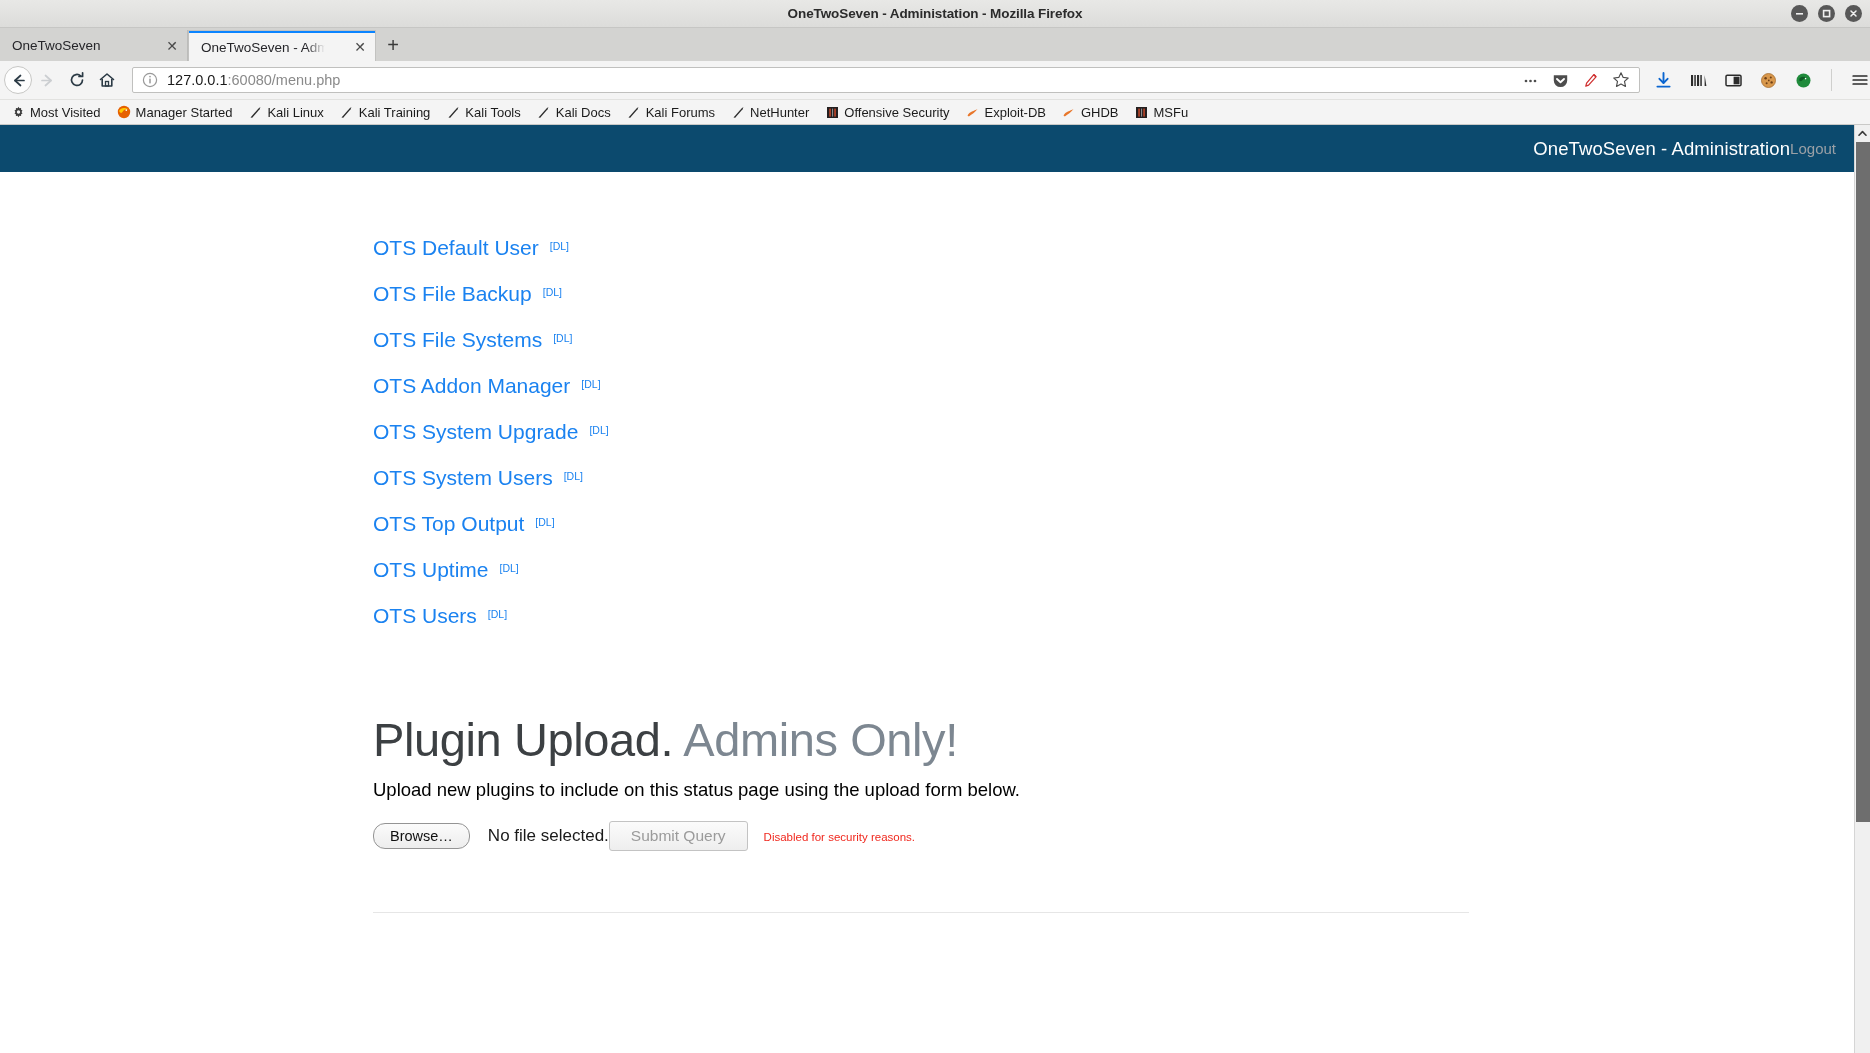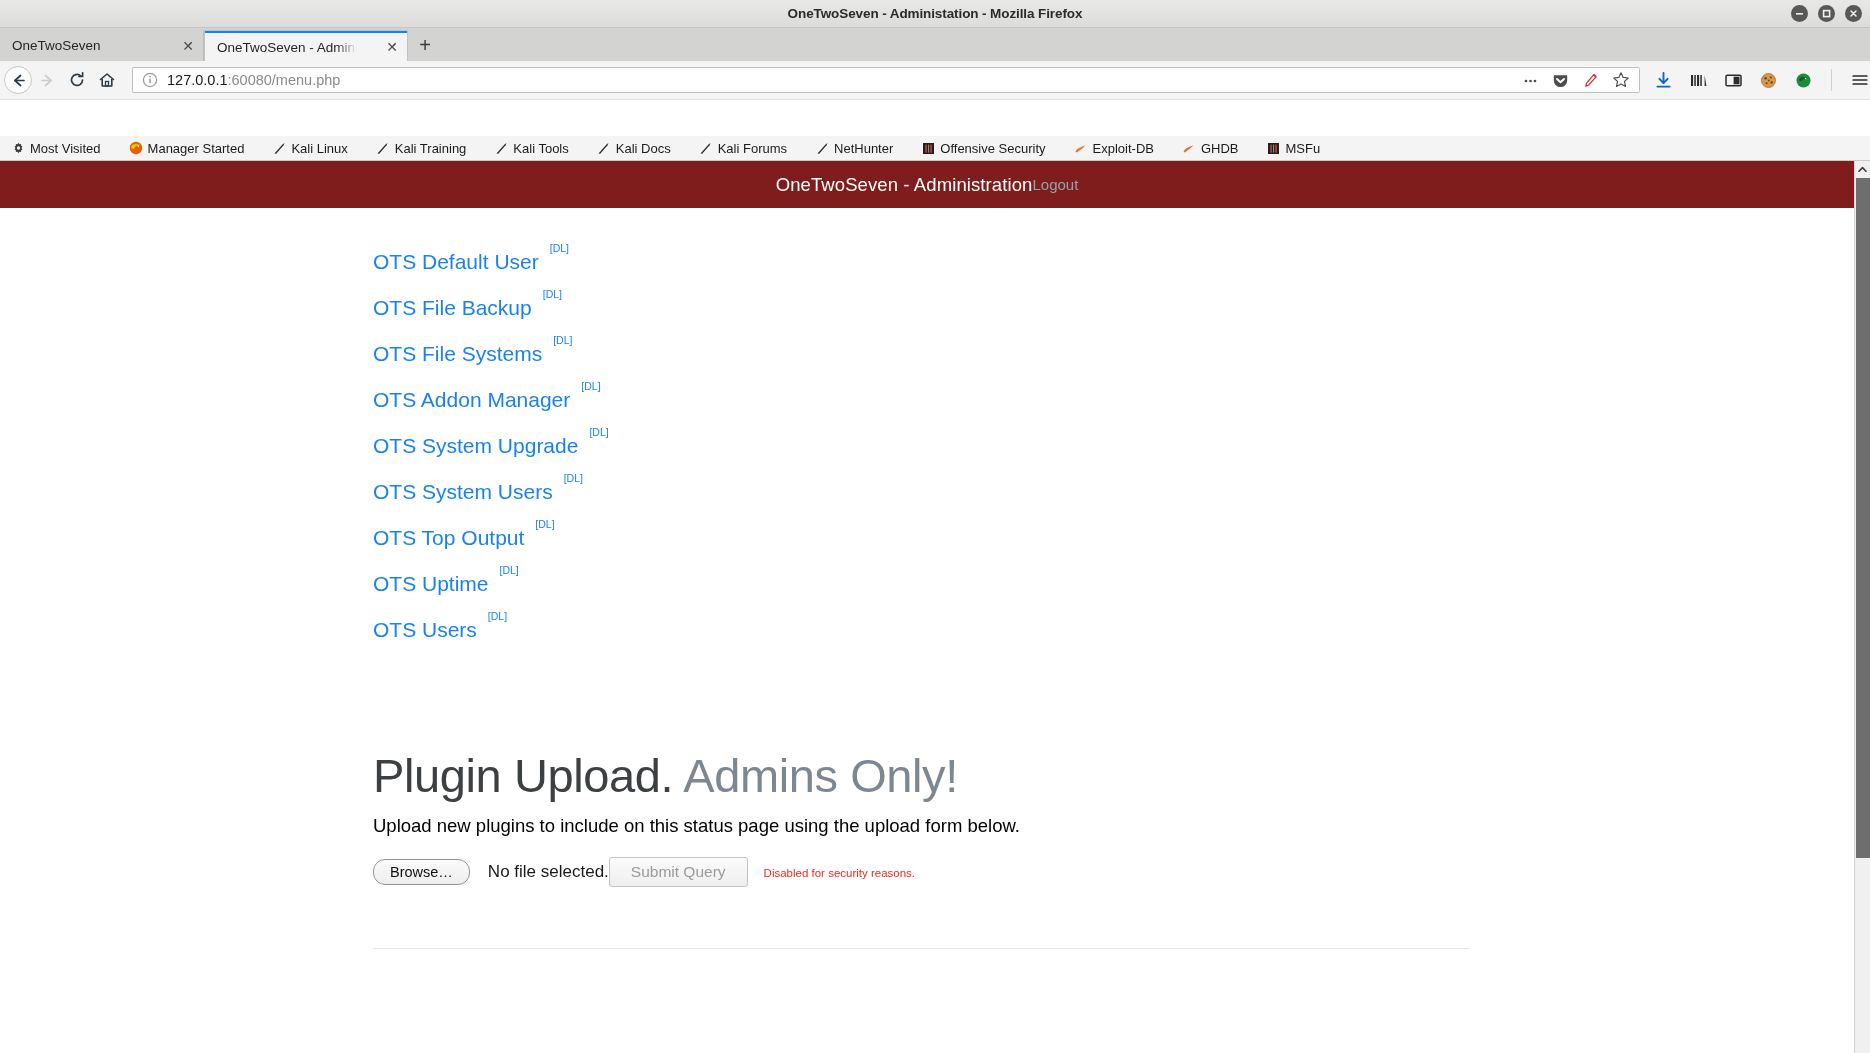--- a/index.html
+++ b/index.html
@@ -58,21 +58,21 @@
     position: relative;
     height: 33px;
     background: #d3d3d1;
     display: flex;
     align-items: flex-end;
     padding-left: 0;
   }
   .tab {
     position: relative;
     height: 31px;
-    width: 204px;
+    width: 188px;
     display: flex;
     align-items: center;
     box-sizing: border-box;
     padding: 0 6px 0 12px;
     font-size: 13.5px;
     color: #26262a;
     cursor: pointer;
     gap: 26px;
   }
   .tab.inactive {
@@ -194,24 +194,23 @@
   }
   .tb-ico { cursor: pointer; display: flex; align-items: center; }
 
   
   .bookmarks {
     height: 24px;
     background: #f4f4f4;
     display: flex;
     align-items: center;
     padding: 0 6px;
-    gap: 16px;
+    gap: 4px;
     border-bottom: 1px solid #c9c9c7;
     overflow: hidden;
-    margin-top: 36px;
   }
   .bm {
     display: flex;
     align-items: center;
     gap: 5px;
     padding: 2px 7px 2px 5px;
     font-size: 13px;
     color: #1b1b1b;
     white-space: nowrap;
     cursor: pointer;
@@ -233,24 +232,24 @@
   .page {
     position: absolute;
     left: 0; top: 0;
     right: 16px;
     bottom: 0;
     background: #fff;
   }
 
   .site-header {
     height: 47px;
-    background: #7f1d1d;
-    display: flex;
-    align-items: center;
-    justify-content: center;
+    background: #0c4a6e;
+    display: flex;
+    align-items: center;
+    justify-content: flex-end;
     padding: 0 18px;
   }
   .site-brand {
     font-size: 18.5px;
     color: #ffffff;
     letter-spacing: 0.1px;
   }
   .site-logout {
     font-size: 15px;
     color: #9aa0a6;
@@ -261,21 +260,21 @@
   .container {
     padding: 0 0 0 373px;
   }
 
   .link-list {
     padding-top: 42px;
   }
   .link-row {
     height: 46px;
     display: flex;
-    align-items: flex-start;
+    align-items: flex-end;
   }
   .plugin-link {
     font-size: 21px;
     color: #1a82f0;
     text-decoration: none;
     cursor: pointer;
   }
   .dl-link {
     font-size: 10.5px;
     color: #1a82f0;

